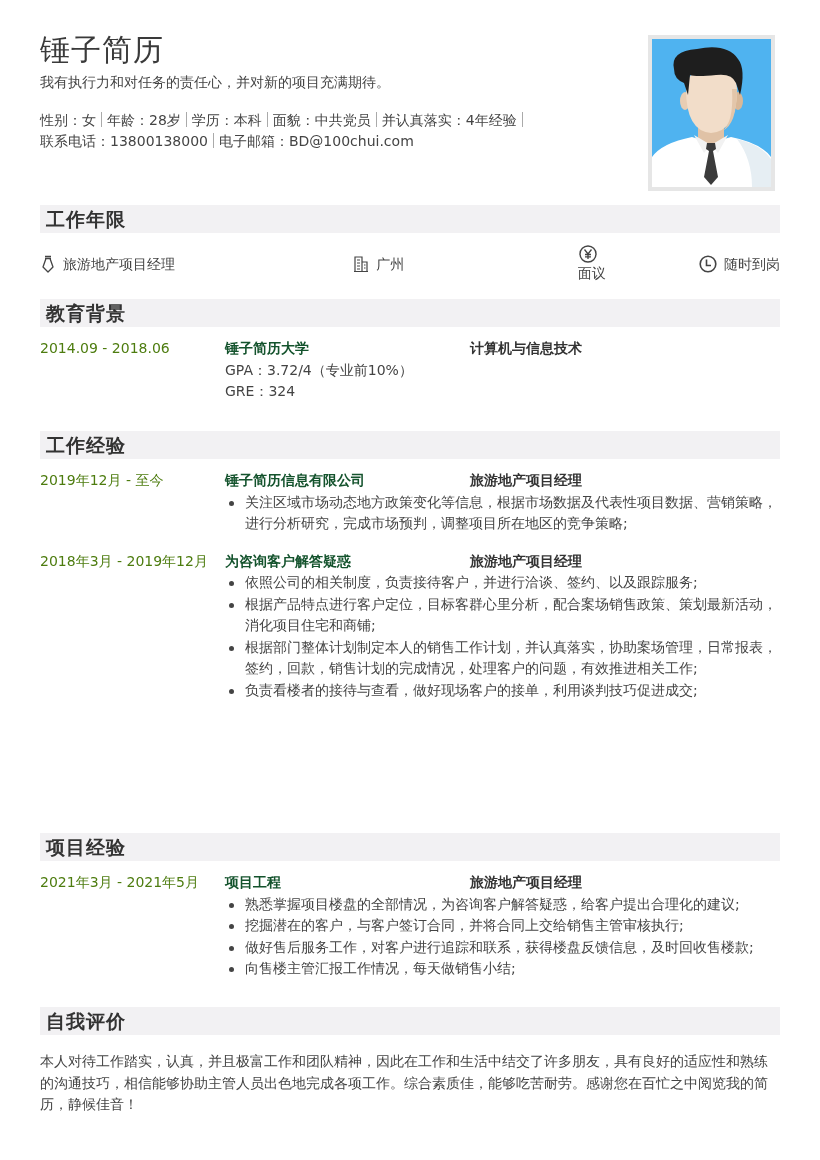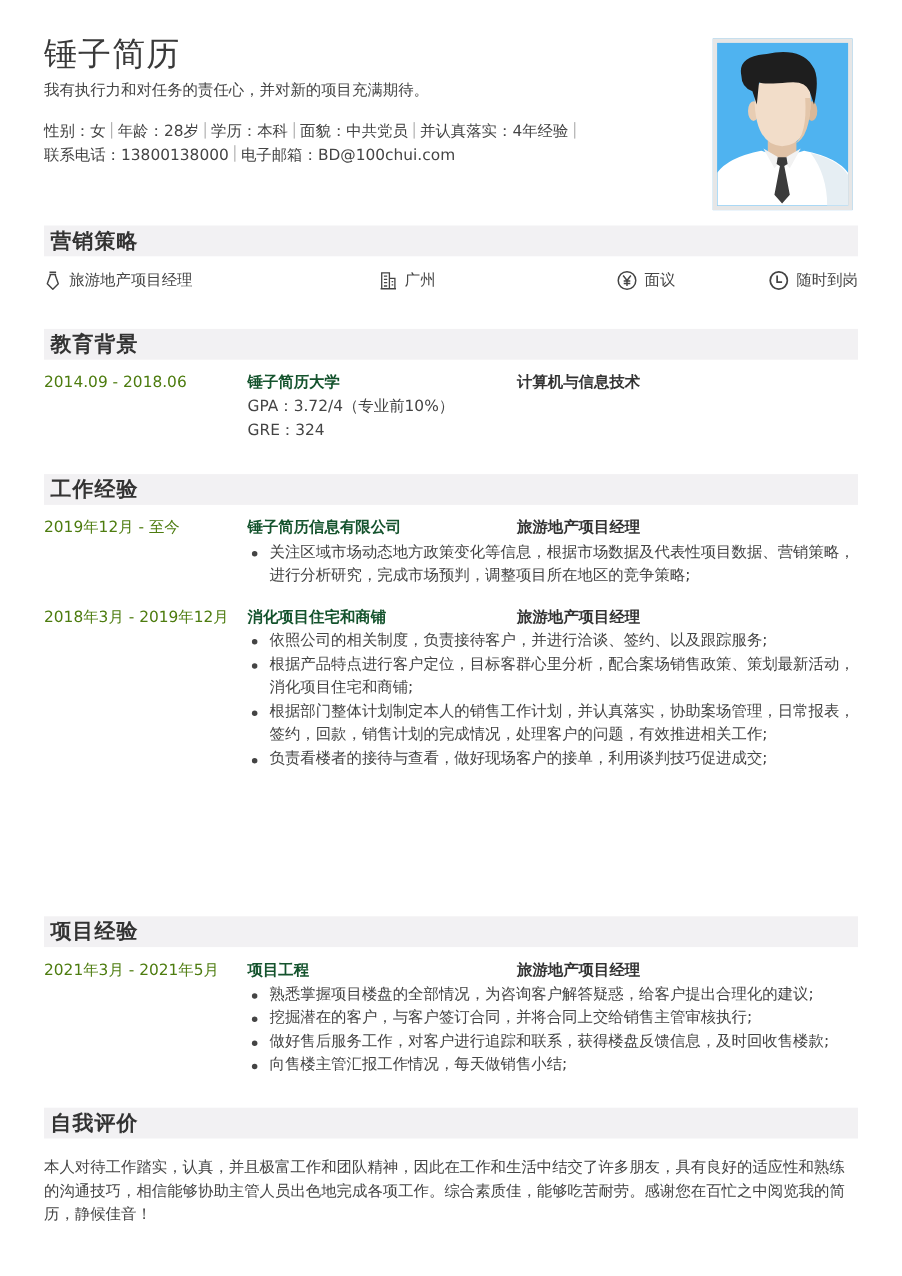--- a/index.html
+++ b/index.html
@@ -67,35 +67,35 @@
     <ellipse cx="86" cy="62" rx="5" ry="9" fill="#d9b898"></ellipse>
 
     <path d="M34 50 Q34 92 59 94 Q85 92 85 50 Q85 30 59 30 Q34 30 34 50Z" fill="#f2ddc9"></path>
     <path d="M70 92 Q85 86 85 50 L80 50 Q82 84 70 92Z" fill="#e3c6aa"></path>
 
     <path d="M22 30 Q18 12 45 10 Q75 4 86 20 Q94 30 88 56 L84 44 Q80 34 64 36 Q44 38 38 36 L36 56 L32 44 Q22 40 22 30Z" fill="#1e1e1e"></path>
   </svg>
 </div>
 
 <div class="section" style="top:205px;">
-  <div class="sec-title">营销策略</div>
+  <div class="sec-title">工作年限</div>
   <div class="intent">
     <div class="it">
       <svg viewBox="0 0 16 18">
           <path d="M5 1.5 H11 M5 3.5 H11 M6 3.5 L3 12 L8 17 L13 12 L10 3.5" fill="none" stroke="#444" stroke-width="1.3" stroke-linejoin="round"></path>
         </svg>
       <span>旅游地产项目经理</span>
     </div>
     <div class="it" style="margin-left:85px;">
       <svg viewBox="0 0 16 18">
           <path d="M2 16.5 V2 H9 V16.5 M9 7 H14 V16.5 M1 16.5 H15 M4 5 H7 M4 8 H7 M4 11 H7 M4 14 H7 M11 10 H12.5 M11 13 H12.5" fill="none" stroke="#444" stroke-width="1.2"></path>
         </svg>
       <span>广州</span>
     </div>
-    <div class="it" style="margin-left:80px;">
+    <div class="it" style="margin-left:80px;flex-direction:column;">
       <svg viewBox="0 0 18 18" style="width:18px;height:18px;">
           <circle cx="9" cy="9" r="8" fill="none" stroke="#444" stroke-width="1.4"></circle>
           <path d="M5.5 4.5 L9 9 L12.5 4.5 M9 9 V14 M6 9.5 H12 M6 11.8 H12" fill="none" stroke="#444" stroke-width="1.3"></path>
         </svg>
       <span>面议</span>
     </div>
     <div class="it">
       <svg viewBox="0 0 18 18" style="width:18px;height:18px;">
           <circle cx="9" cy="9" r="7.8" fill="none" stroke="#444" stroke-width="1.6"></circle>
           <path d="M7.5 4.5 V10.5 H12" fill="none" stroke="#444" stroke-width="1.6"></path>
@@ -125,21 +125,21 @@
     <div class="org">锤子简历信息有限公司</div>
     <div class="role">旅游地产项目经理</div>
     <div class="body">
       <ul>
         <li>关注区域市场动态地方政策变化等信息，根据市场数据及代表性项目数据、营销策略，进行分析研究，完成市场预判，调整项目所在地区的竞争策略;</li>
       </ul>
     </div>
   </div>
   <div class="entry" style="margin-top:16px;">
     <div class="date">2018年3月 - 2019年12月</div>
-    <div class="org">消化项目住宅和商铺</div>
+    <div class="org">为咨询客户解答疑惑</div>
     <div class="role">旅游地产项目经理</div>
     <div class="body">
       <ul>
         <li>依照公司的相关制度，负责接待客户，并进行洽谈、签约、以及跟踪服务;</li>
         <li>根据产品特点进行客户定位，目标客群心里分析，配合案场销售政策、策划最新活动，消化项目住宅和商铺;</li>
         <li>根据部门整体计划制定本人的销售工作计划，并认真落实，协助案场管理，日常报表，签约，回款，销售计划的完成情况，处理客户的问题，有效推进相关工作;</li>
         <li>负责看楼者的接待与查看，做好现场客户的接单，利用谈判技巧促进成交;</li>
       </ul>
     </div>
   </div>

